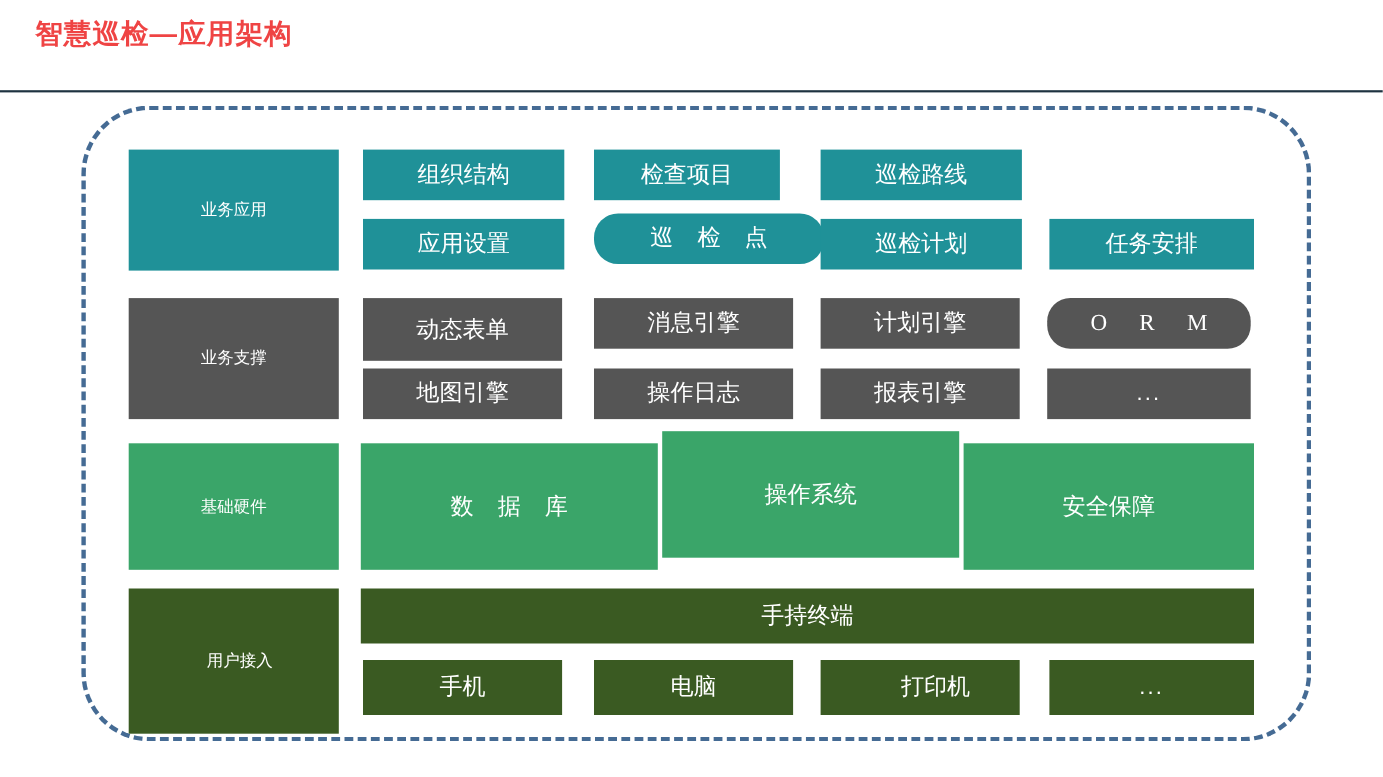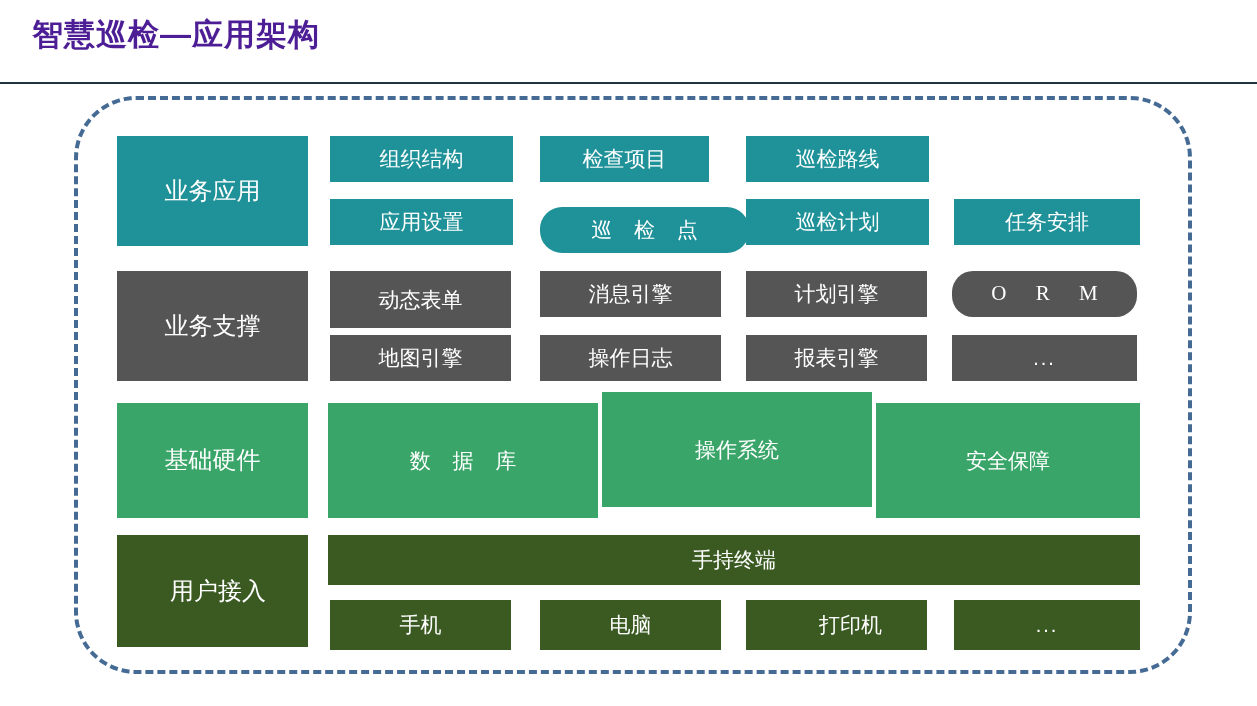--- a/index.html
+++ b/index.html
@@ -13,23 +13,23 @@
     font-family: "Liberation Sans", "DejaVu Sans", sans-serif;
     overflow: hidden;
     position: relative;
   }
 
   
   #page-title {
     position: absolute;
     left: 32px;
     top: 14px;
-    font-size: 31px;
+    font-size: 25px;
     font-weight: bold;
-    color: #4c1d95;
+    color: #ef4444;
     letter-spacing: 1px;
     white-space: nowrap;
   }
   #title-rule {
     position: absolute;
     left: 0;
     top: 82px;
     width: 1257px;
     height: 2px;
     background: #1F3341;
@@ -60,21 +60,21 @@
     position: absolute;
     display: flex;
     align-items: center;
     justify-content: center;
     color: #ffffff;
     font-size: 21px;
     box-sizing: border-box;
     text-align: center;
     line-height: 1.2;
   }
-  .label-box { font-size: 24px; }
+  .label-box { font-size: 15px; }
   .spaced { letter-spacing: 8px; text-indent: 8px; }
   .serif-spaced {
     font-family: "Liberation Serif", "DejaVu Serif", serif;
     letter-spacing: 12px;
     text-indent: 12px;
     font-size: 21px;
     border-radius: 21px;
   }
   .ellipsis { font-size: 20px; letter-spacing: 2px; }
 
@@ -93,21 +93,21 @@
 
 <div id="diagram">
 
   <div class="box teal label-box" style="left:117px; top:136px; width:191px; height:110px;">业务应用</div>
 
   <div class="box teal" style="left:330px; top:136px; width:183px; height:46px;">组织结构</div>
   <div class="box teal" style="left:540px; top:136px; width:169px; height:46px;">检查项目</div>
   <div class="box teal" style="left:746px; top:136px; width:183px; height:46px;">巡检路线</div>
 
   <div class="box teal" style="left:330px; top:199px; width:183px; height:46px;">应用设置</div>
-  <div class="box teal spaced" style="left:540px; top:207px; width:209px; height:46px;border-radius:22px;">巡 检 点</div>
+  <div class="box teal spaced" style="left:540px; top:194px; width:209px; height:46px;border-radius:22px;">巡 检 点</div>
   <div class="box teal" style="left:746px; top:199px; width:183px; height:46px;">巡检计划</div>
   <div class="box teal" style="left:954px; top:199px; width:186px; height:46px;">任务安排</div>
 
   <div class="box gray label-box" style="left:117px; top:271px; width:191px; height:110px;">业务支撑</div>
 
   <div class="box gray" style="left:330px; top:271px; width:181px; height:57px;">动态表单</div>
   <div class="box gray" style="left:540px; top:271px; width:181px; height:46px;">消息引擎</div>
   <div class="box gray" style="left:746px; top:271px; width:181px; height:46px;">计划引擎</div>
   <div class="box gray serif-spaced" style="left:952px; top:271px; width:185px; height:46px;">O  R  M</div>
 
@@ -115,21 +115,21 @@
   <div class="box gray" style="left:540px; top:335px; width:181px; height:46px;">操作日志</div>
   <div class="box gray" style="left:746px; top:335px; width:181px; height:46px;">报表引擎</div>
   <div class="box gray ellipsis" style="left:952px; top:335px; width:185px; height:46px;">...</div>
 
   <div class="box green label-box" style="left:117px; top:403px; width:191px; height:115px;">基础硬件</div>
 
   <div class="box green spaced" style="left:328px; top:403px; width:270px; height:115px;">数 据 库</div>
   <div class="box green" style="left:602px; top:392px; width:270px; height:115px;">操作系统</div>
   <div class="box green" style="left:876px; top:403px; width:264px; height:115px;">安全保障</div>
 
-  <div class="box dgreen label-box" style="left:117px; top:535px; width:191px; height:112px;padding-left:11px;">用户接入</div>
+  <div class="box dgreen label-box" style="left:117px; top:535px; width:191px; height:132px;padding-left:11px;">用户接入</div>
 
   <div class="box dgreen" style="left:328px; top:535px; width:812px; height:50px;">手持终端</div>
 
   <div class="box dgreen" style="left:330px; top:600px; width:181px; height:50px;">手机</div>
   <div class="box dgreen" style="left:540px; top:600px; width:181px; height:50px;">电脑</div>
   <div class="box dgreen" style="left:746px; top:600px; width:181px; height:50px;padding-left:28px;">打印机</div>
   <div class="box dgreen ellipsis" style="left:954px; top:600px; width:186px; height:50px;">...</div>
 
 </div>
 

